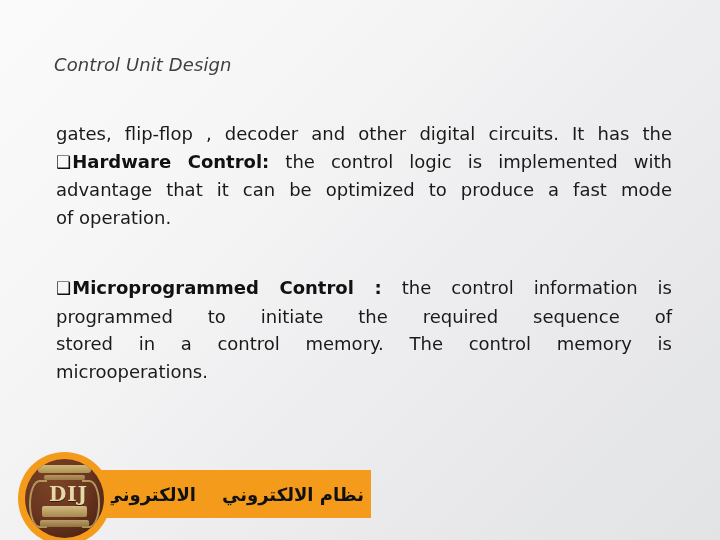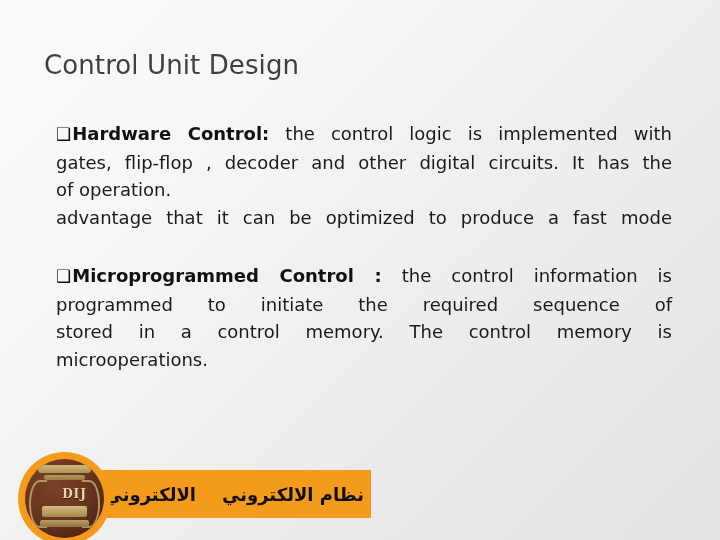--- a/index.html
+++ b/index.html
@@ -18,50 +18,51 @@
     position: relative;
     width: 720px;
     height: 540px;
     overflow: hidden;
     background: linear-gradient(135deg, #fafafa 0%, #f6f6f7 28%, #ececee 62%, #e2e3e5 100%);
   }
 
   
   #slide-title {
     position: absolute;
-    left: 44px;
+    left: 54px;
     top: 48px;
     width: 620px;
-    font-size: 26px;
+    font-size: 18px;
     line-height: 34px;
     font-weight: 400;
     color: #3f3f3f;
     letter-spacing: 0.1px;
     white-space: nowrap;
+    font-style: italic;
   }
 
   
   #body-area {
     position: absolute;
     left: 56px;
     top: 120px;
     width: 616px;
   }
 
   .bullet-para {
     position: relative;
     font-size: 18px;
     line-height: 27.5px;
     color: #1a1a1a;
     text-align: justify;
     text-justify: inter-word;
     margin: 0;
   }
   .bullet-para.second {
-    margin-top: 31px;
+    margin-top: 43px;
   }
   
   .bullet-para .jline {
     display: block;
     text-align: justify;
     text-align-last: justify;
     white-space: nowrap;
   }
   .bullet-para .jline.last {
     text-align-last: left;
@@ -163,26 +164,26 @@
     left: 24%;
     top: 20%;
     width: 52%;
     height: 7%;
     background: linear-gradient(#cbb277, #a88d4d);
     border-radius: 2px;
     opacity: 0.75;
   }
   #logo-seal .mono {
     position: absolute;
-    left: 10px;
+    left: 4px;
     top: 32%;
     width: 100%;
     text-align: center;
     font-family: "DejaVu Serif", serif;
-    font-size: 12px;
+    font-size: 20px;
     font-weight: bold;
     color: #e7d8a8;
     letter-spacing: 1px;
     line-height: 20px;
     text-shadow: 0 1px 0 #3a1a0c;
   }
   #logo-seal .book {
     position: absolute;
     left: 22%;
     top: 60%;
@@ -228,31 +229,31 @@
 <body>
 
 <div id="slide">
 
   <div id="slide-title">Control Unit Design</div>
 
   <div id="body-area">
 
     <p class="bullet-para">
       <span class="jline">
+        <span>gates, flip-flop , decoder and other digital circuits. It has the</span>
+      </span>
+      <span class="jline">
         <span class="bullet-glyph">❑</span><span class="lead">Hardware Control:</span>
         <span>the control logic is implemented with</span>
       </span>
       <span class="jline">
-        <span>gates, flip-flop , decoder and other digital circuits. It has the</span>
+        <span>advantage that it can be optimized to produce a fast mode</span>
       </span>
       <span class="jline last">
         <span>of operation.</span>
-      </span>
-      <span class="jline">
-        <span>advantage that it can be optimized to produce a fast mode</span>
       </span>
     </p>
 
     <p class="bullet-para second">
       <span class="jline">
         <span class="bullet-glyph">❑</span><span class="lead">Microprogrammed Control :</span>
         <span>the control information is</span>
       </span>
       <span class="jline">
         <span>programmed    to initiate the required sequence of</span>

